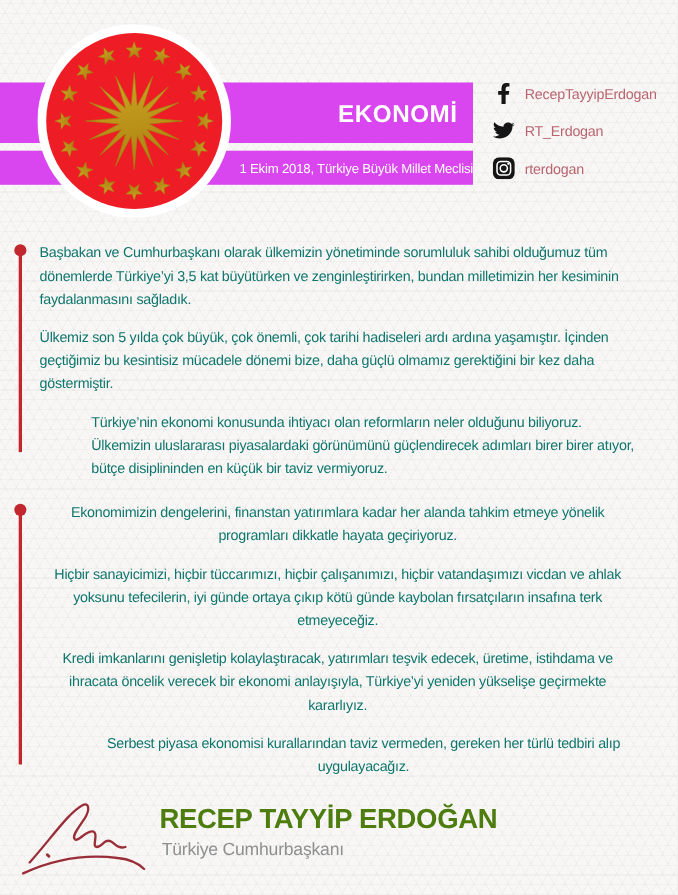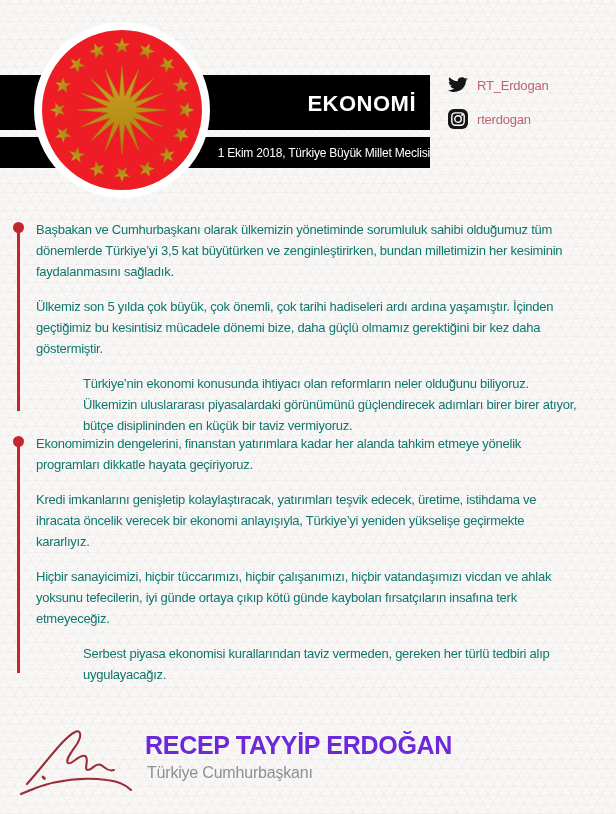--- a/index.html
+++ b/index.html
@@ -19,21 +19,21 @@
   .bg-pattern{
     position:absolute;inset:0;z-index:0;
     background:
       repeating-linear-gradient(0deg,  rgba(130,120,112,0.05) 0 1px, transparent 1px 9px),
       repeating-linear-gradient(60deg, rgba(130,120,112,0.05) 0 1px, transparent 1px 9px),
       repeating-linear-gradient(120deg,rgba(130,120,112,0.05) 0 1px, transparent 1px 9px);
   }
   .layer{position:absolute;z-index:1;}
 
   
-  .band{position:absolute;left:0;background:#000000;}
+  .band{position:absolute;left:0;background:#d946ef;}
   .band-main{top:75px;width:430px;height:55px;}
   .band-sub{top:137px;width:430px;height:31px;}
   .band-main h1{
     margin:0;height:55px;line-height:57px;
     text-align:right;padding-right:14px;
     color:#ffffff;font-size:22px;font-weight:bold;letter-spacing:.5px;
   }
   .band-sub .date{
     height:31px;line-height:32px;text-align:right;padding-right:0;
     color:#ffffff;font-size:12px;letter-spacing:-.2px;
@@ -58,28 +58,28 @@
   .quote p:last-child{margin-bottom:0;margin-left:47px;}
   .quote .dot{
     position:absolute;left:-23px;top:3px;width:11px;height:11px;border-radius:50%;
     background:#c1272d;
   }
   .quote .vline{
     position:absolute;left:-19px;top:10px;width:2.5px;background:#c1272d;
   }
   .q1{top:219px;}
   .q1 .vline{height:182px;}
-  .q2{top:433px;}
+  .q2{top:455px;text-align:center;}
   .q2 .vline{height:230px;}
 
   
   .signature{position:absolute;left:18px;top:722px;}
   .footer-name{
     position:absolute;left:145px;top:731px;
-    font-size:25px;font-weight:bold;color:#6d28d9;letter-spacing:-.3px;white-space:nowrap;
+    font-size:25px;font-weight:bold;color:#4d7c0f;letter-spacing:-.3px;white-space:nowrap;
   }
   .footer-title{
     position:absolute;left:147px;top:764px;
     font-size:16px;color:#8e8f91;letter-spacing:-.2px;
   }
 </style>
 </head>
 <body>
 
 <div class="page">
@@ -120,20 +120,28 @@
       <use href="#sstar" transform="rotate(270) translate(0,-64)"></use>
       <use href="#sstar" transform="rotate(292.5) translate(0,-64)"></use>
       <use href="#sstar" transform="rotate(315) translate(0,-64)"></use>
       <use href="#sstar" transform="rotate(337.5) translate(0,-64)"></use>
     </g>
   </svg>
 
   <div class="layer social">
     <div class="social-row">
       <span class="sicon">
+        <svg width="12" height="20" viewBox="0 0 320 512">
+            <path fill="#151515" d="M279.14 288l14.22-92.66h-88.91v-60.13c0-25.35 12.42-50.06 52.24-50.06h40.42V6.26S260.43 0 225.36 0c-73.22 0-121.08 44.38-121.08 124.72v70.62H22.89V288h81.39v224h100.17V288z"></path>
+          </svg>
+      </span>
+      <span class="handle">RecepTayyipErdogan</span>
+    </div>
+    <div class="social-row">
+      <span class="sicon">
         <svg width="20" height="17" viewBox="0 0 512 420">
             <path fill="#151515" d="M459.37 59.716c.325 4.548.325 9.097.325 13.645 0 138.72-105.583 298.558-298.558 298.558-59.452 0-114.68-17.219-161.137-47.106 8.447.974 16.568 1.299 25.34 1.299 49.055 0 94.213-16.568 130.274-44.832-46.132-.975-84.792-31.188-98.112-72.772 6.498.974 12.995 1.624 19.818 1.624 9.421 0 18.843-1.3 27.614-3.573-48.081-9.747-84.143-51.98-84.143-102.985v-1.299c13.969 7.797 30.214 12.67 47.431 13.319-28.264-18.843-46.781-51.005-46.781-87.391 0-19.492 5.197-37.36 14.294-52.954 51.655 63.675 129.3 105.258 216.365 109.807-1.624-7.797-2.599-15.918-2.599-24.04C249.498 27.188 296.28-19.918 354.432-19.918c30.213 0 57.502 12.67 76.67 33.137 23.715-4.548 46.456-13.32 66.599-25.34-7.798 24.366-24.366 44.833-46.132 57.827 21.117-2.273 41.584-8.122 60.426-16.243-14.292 20.791-32.161 39.308-52.625 30.253z" transform="translate(0,20) scale(1,0.95)"></path>
           </svg>
       </span>
       <span class="handle">RT_Erdogan</span>
     </div>
     <div class="social-row">
       <span class="sicon">
         <svg width="20" height="20" viewBox="0 0 24 24">
           <rect x="0" y="0" width="24" height="24" rx="7" fill="#151515"></rect>
@@ -151,22 +159,22 @@
     <span class="vline"></span>
     <p>Başbakan ve Cumhurbaşkanı olarak ülkemizin yönetiminde sorumluluk sahibi olduğumuz tüm dönemlerde Türkiye’yi 3,5 kat büyütürken ve zenginleştirirken, bundan milletimizin her kesiminin faydalanmasını sağladık.</p>
     <p>Ülkemiz son 5 yılda çok büyük, çok önemli, çok tarihi hadiseleri ardı ardına yaşamıştır. İçinden geçtiğimiz bu kesintisiz mücadele dönemi bize, daha güçlü olmamız gerektiğini bir kez daha göstermiştir.</p>
     <p>Türkiye’nin ekonomi konusunda ihtiyacı olan reformların neler olduğunu biliyoruz. Ülkemizin uluslararası piyasalardaki görünümünü güçlendirecek adımları birer birer atıyor, bütçe disiplininden en küçük bir taviz vermiyoruz.</p>
   </section>
 
   <section class="layer quote q2">
     <span class="dot"></span>
     <span class="vline"></span>
     <p>Ekonomimizin dengelerini, finanstan yatırımlara kadar her alanda tahkim etmeye yönelik programları dikkatle hayata geçiriyoruz.</p>
+    <p>Hiçbir sanayicimizi, hiçbir tüccarımızı, hiçbir çalışanımızı, hiçbir vatandaşımızı vicdan ve ahlak yoksunu tefecilerin, iyi günde ortaya çıkıp kötü günde kaybolan fırsatçıların insafına terk etmeyeceğiz.</p>
     <p>Kredi imkanlarını genişletip kolaylaştıracak, yatırımları teşvik edecek, üretime, istihdama ve ihracata öncelik verecek bir ekonomi anlayışıyla, Türkiye’yi yeniden yükselişe geçirmekte kararlıyız.</p>
-    <p>Hiçbir sanayicimizi, hiçbir tüccarımızı, hiçbir çalışanımızı, hiçbir vatandaşımızı vicdan ve ahlak yoksunu tefecilerin, iyi günde ortaya çıkıp kötü günde kaybolan fırsatçıların insafına terk etmeyeceğiz.</p>
     <p>Serbest piyasa ekonomisi kurallarından taviz vermeden, gereken her türlü tedbiri alıp uygulayacağız.</p>
   </section>
 
   <svg class="layer signature" width="122" height="78" viewBox="0 0 120 78">
     <g fill="none" stroke="#9a2e38" stroke-width="2.1" stroke-linecap="round" stroke-linejoin="round">
       <path d="M8 62 C26 42 44 16 56 10 C62 7 63 14 58 22 C52 31 46 38 49 41 C52 44 60 32 66 34 C71 36 64 48 69 48 C74 48 76 40 82 43 C86 45 88 50 95 48"></path>
       <path d="M2 72 C28 60 56 54 88 58 C98 59 106 62 112 68"></path>
       <path d="M24 55 l1.5 1.5" stroke-width="2.6"></path>
     </g>
   </svg>

